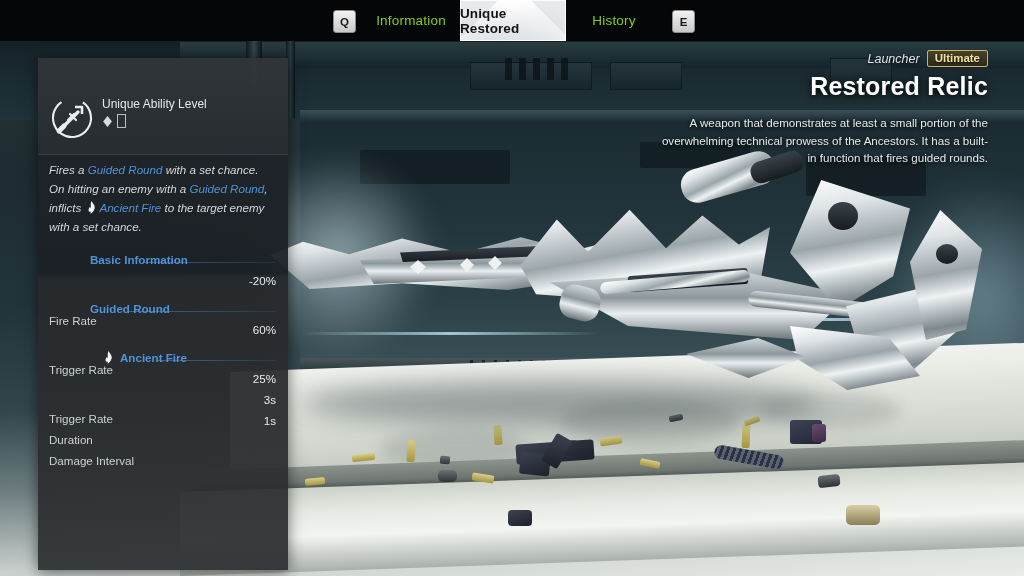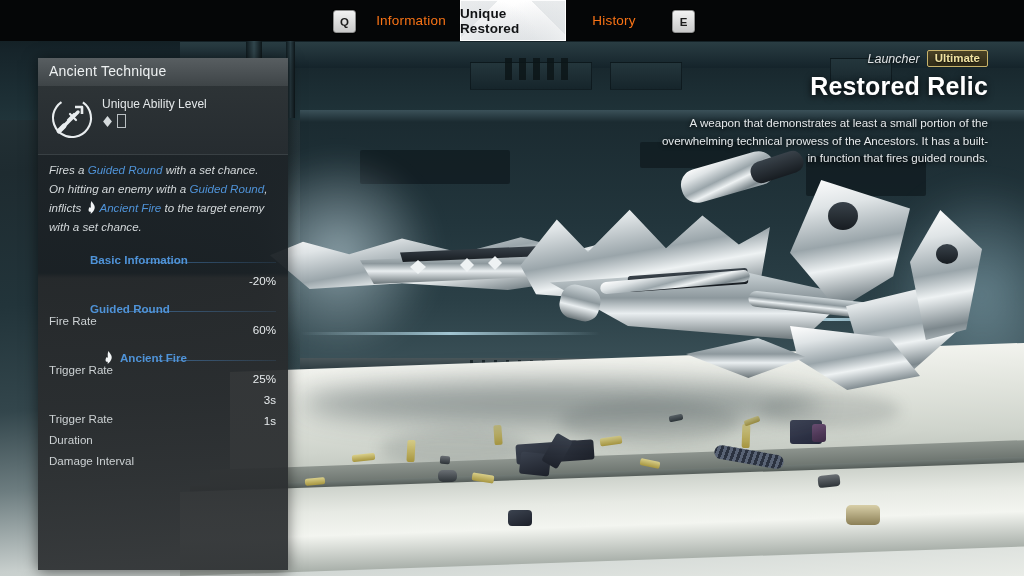--- a/index.html
+++ b/index.html
@@ -76,21 +76,21 @@
 
   
   .topbar{position:absolute;left:0;top:0;width:1024px;height:41px;background:#050607;z-index:30;}
   .nav{position:absolute;left:0;top:0;width:1024px;height:41px;display:flex;align-items:center;}
   .keycap{width:21px;height:21px;border-radius:3px;background:linear-gradient(180deg,#f2f2f2,#c9c9c9);
     color:#1b1b1b;font-size:11.5px;font-weight:700;display:flex;align-items:center;justify-content:center;
     border:1px solid #8e8e8e;box-shadow:0 0 0 1px rgba(0,0,0,.5);}
   .nav-q{position:absolute;left:333px;top:10px;}
   .nav-e{position:absolute;left:672px;top:10px;}
   .tab{position:absolute;top:0;height:41px;display:flex;align-items:center;justify-content:center;
-    font-size:13.5px;color:#f97316;letter-spacing:.2px;cursor:pointer;}
+    font-size:13.5px;color:#84cc16;letter-spacing:.2px;cursor:pointer;}
   .tab-info{left:362px;width:98px;}
   .tab-hist{left:576px;width:76px;}
   .tab-active{position:absolute;left:460px;top:0;width:106px;height:41px;
     display:flex;align-items:center;justify-content:center;
     color:#111315;font-size:13.5px;font-weight:700;letter-spacing:.1px;cursor:pointer;
     background:
       linear-gradient(135deg,rgba(214,218,221,.55) 0 26%,rgba(255,255,255,0) 26%),
       linear-gradient(-135deg,rgba(210,215,218,.5) 0 24%,rgba(255,255,255,0) 24%),
       radial-gradient(circle at 30% 120%, rgba(205,210,214,.6), rgba(255,255,255,0) 55%),
       radial-gradient(circle at 72% 120%, rgba(205,210,214,.55), rgba(255,255,255,0) 55%),
@@ -267,23 +267,20 @@
     <div class="nav">
       <div class="keycap nav-q">Q</div>
       <div class="tab tab-info">Information</div>
       <div class="tab-active">Unique Restored</div>
       <div class="tab tab-hist">History</div>
       <div class="keycap nav-e">E</div>
     </div>
   </div>
 
   <div class="side">
-    <div class="side-head">
-      <div class="side-title">Ancient Technique</div>
-    </div>
 
     <div class="abl">
       <div class="abl-icon">
         <svg viewBox="0 0 48 48" width="48" height="48">
           <circle cx="24" cy="24" r="19" fill="none" stroke="#e9edef" stroke-width="2.1" stroke-dasharray="96 24" transform="rotate(-55 24 24)"></circle>
           <path d="M14 34 L30 18" stroke="#e9edef" stroke-width="3.4" stroke-linecap="round" fill="none"></path>
           <path d="M11 37 L16 32" stroke="#e9edef" stroke-width="5" stroke-linecap="round" fill="none"></path>
           <path d="M27 13 L34 13 L34 20" stroke="#e9edef" stroke-width="2.6" fill="none" stroke-linejoin="round"></path>
           <path d="M22 20 L28 26" stroke="#e9edef" stroke-width="2.2" stroke-linecap="round"></path>
           <path d="M20 26 L26 20" stroke="#e9edef" stroke-width="2.2" stroke-linecap="round"></path>

